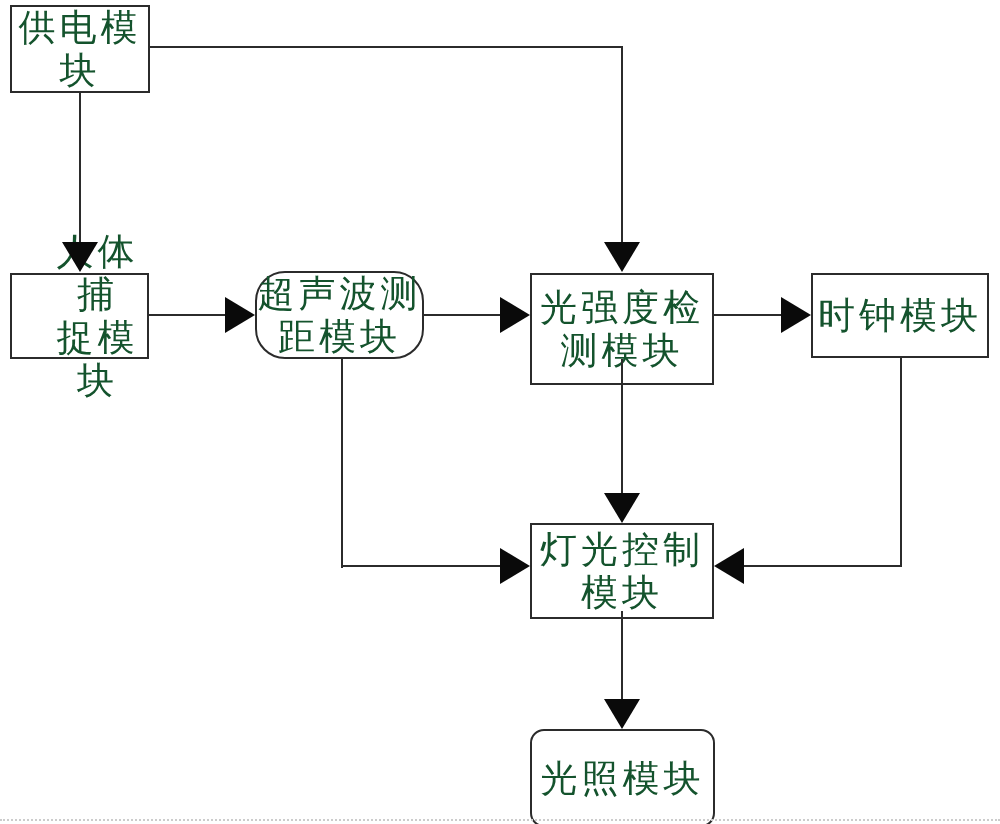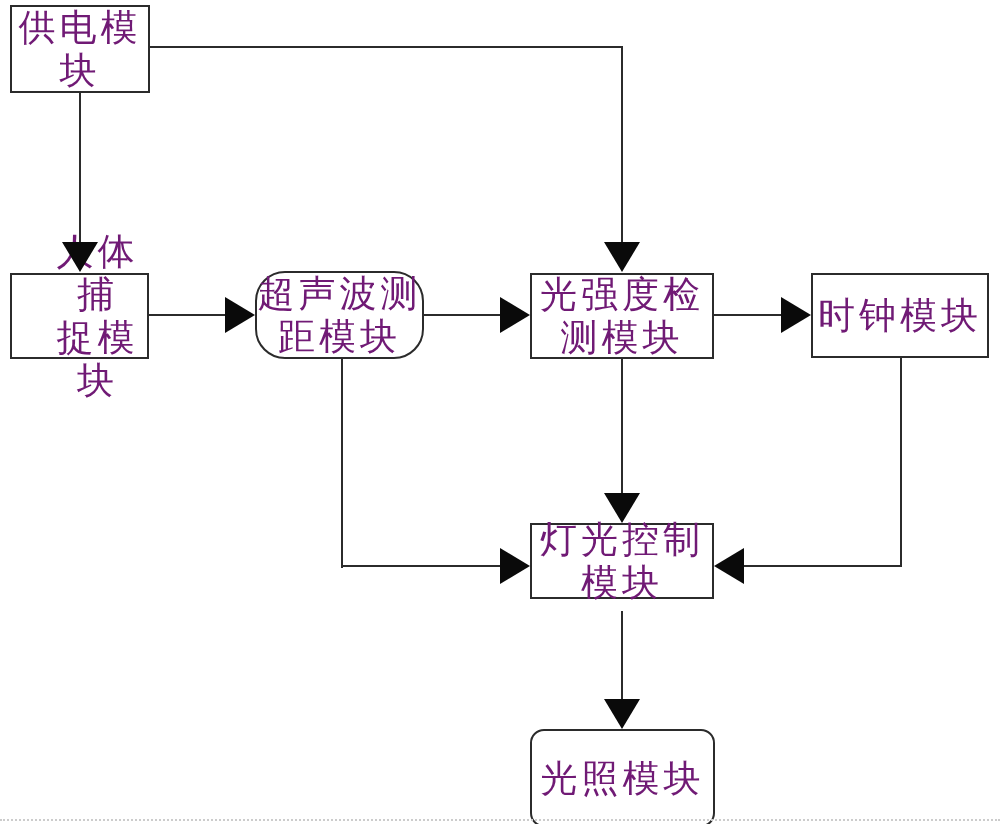--- a/index.html
+++ b/index.html
@@ -17,21 +17,21 @@
     border:2px solid #2b2b2b;
     box-sizing:border-box;
     display:flex;
     align-items:center;
     justify-content:center;
     text-align:center;
     white-space:pre-line;
     font-size:37px;
     line-height:43px;
     letter-spacing:4px;
-    color:#701a75;
+    color:#14532d;
   }
   .line{
     position:absolute;
     background:#2b2b2b;
   }
   .arrow-down{
     position:absolute;
     width:0;height:0;
     border-left:18px solid transparent;
     border-right:18px solid transparent;
@@ -64,26 +64,26 @@
 
   <div class="node" style="left:10px;top:5px;width:140px;height:88px;">供电模
 块</div>
 
   <div class="node" style="left:10px;top:273px;width:139px;height:86px;padding-left:36px;">人体捕
 捉模块</div>
 
   <div class="node" style="left:255px;top:271px;width:169px;height:88px;border-radius:30px;">超声波测
 距模块</div>
 
-  <div class="node" style="left:530px;top:273px;width:184px;height:86px;">光强度检
+  <div class="node" style="left:530px;top:273px;width:184px;height:112px;">光强度检
 测模块</div>
 
   <div class="node" style="left:811px;top:273px;width:178px;height:85px;">时钟模块</div>
 
-  <div class="node" style="left:530px;top:523px;width:184px;height:76px;">灯光控制
+  <div class="node" style="left:530px;top:523px;width:184px;height:96px;">灯光控制
 模块</div>
 
   <div class="node" style="left:530px;top:729px;width:185px;height:98px;border-radius:14px;">光照模块</div>
 
   <div class="line" style="left:79px;top:93px;width:2px;height:152px;"></div>
   <div class="arrow-down" style="left:62px;top:242px;"></div>
 
   <div class="line" style="left:149px;top:46px;width:474px;height:2px;"></div>
   <div class="line" style="left:621px;top:46px;width:2px;height:198px;"></div>
   <div class="arrow-down" style="left:604px;top:242px;"></div>

